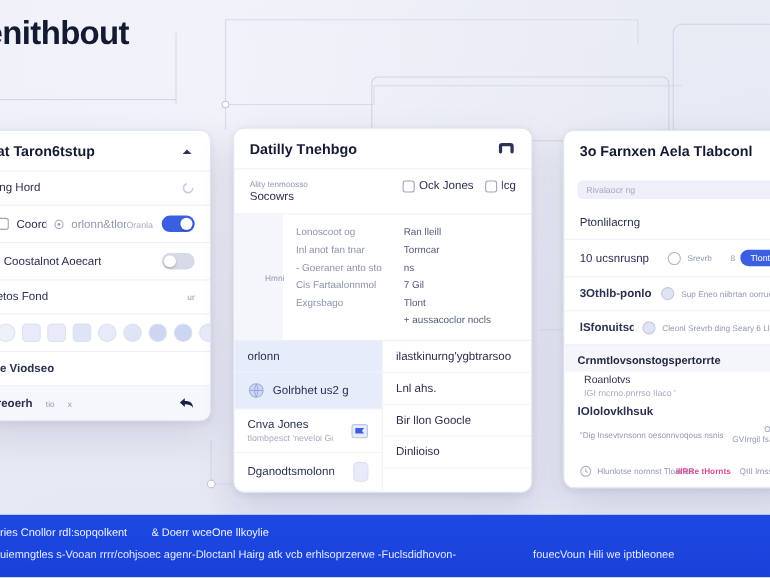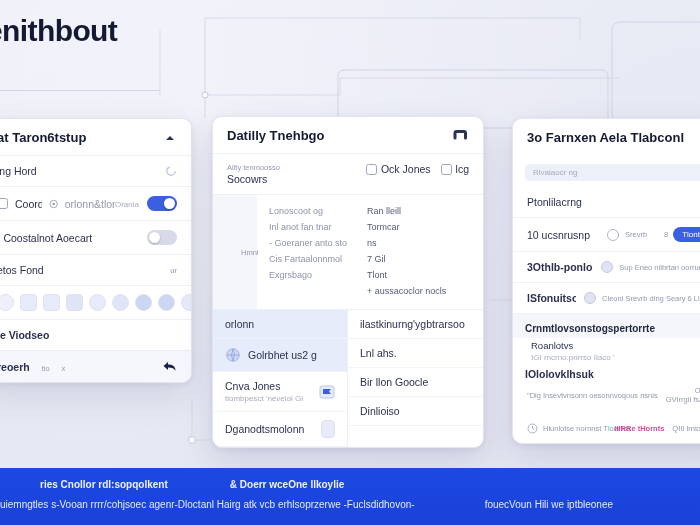--- a/index.html
+++ b/index.html
@@ -257,24 +257,23 @@
     bottom: 0;
     width: 700px;
     height: 57px;
     background: linear-gradient(180deg, #1c49e2 0%, #1a41d8 100%);
     padding: 11px 0 0 0;
   }
   .foot-line { display: flex; align-items: center; white-space: nowrap; overflow: hidden; }
   .foot-top { padding-left: 0; gap: 22px; margin-bottom: 9px; }
   .foot-top span {
     font-size: 10px;
-    font-weight: 700;
+    font-weight: 400;
     color: #eef1ff;
     filter: blur(0.55px);
-    padding-left: 40px;
   }
   .foot-bottom { gap: 30px; justify-content: flex-start; }
   .foot-bottom span {
     font-size: 10px;
     color: #e4e9ff;
     filter: blur(0.6px);
   }
   .foot-bottom .right-note { margin-left: 40px; }
 </style>
 </head>

